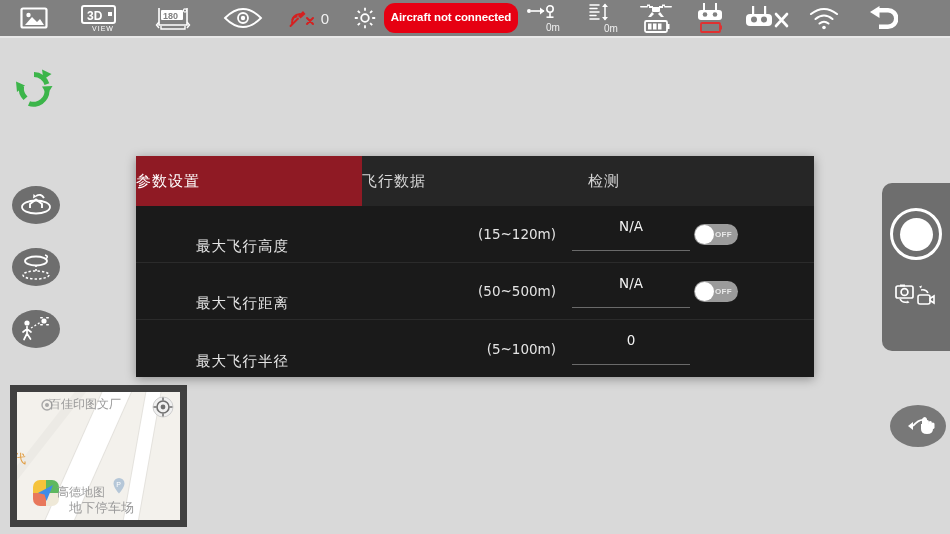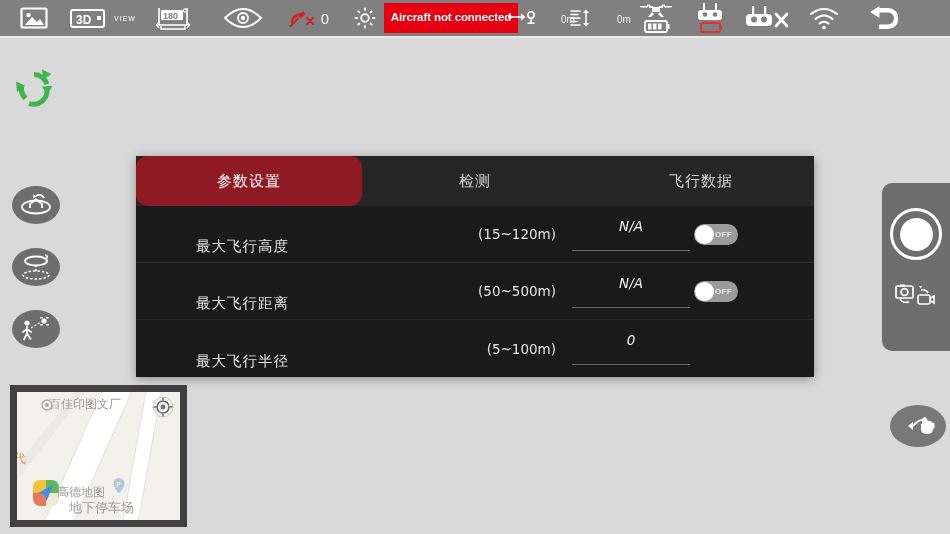--- a/index.html
+++ b/index.html
@@ -26,20 +26,21 @@
     border-bottom: 2px solid #e8e8e8;
     display: flex;
     align-items: center;
     box-sizing: border-box;
   }
   .tb-item {
     height: 38px;
     display: flex;
     align-items: center;
     justify-content: center;
+    flex-direction: column;
     color: #ffffff;
     position: relative;
   }
   .tb-icon svg { display: block; }
 
   .tb-gallery   { width: 68px; }
   .tb-3d        { width: 70px; }
   .tb-180       { width: 70px; }
   .tb-eye       { width: 70px; }
   .tb-gps       { width: 62px; flex-direction: row; gap: 6px; }
@@ -60,20 +61,21 @@
   }
   .status-badge {
     background: #e60012;
     color: #ffffff;
     font-size: 11.5px;
     font-weight: bold;
     padding: 9px 7px;
     white-space: nowrap;
     letter-spacing: -0.1px;
     line-height: 1;
+    border-radius: 11px;
   }
   .tele-val {
     font-size: 10px;
     color: #f0f0f0;
     line-height: 1;
     margin-top: 3px;
     padding-left: 24px;
   }
   .tb-3d .sub3d {
     font-size: 7px;
@@ -235,26 +237,24 @@
   }
   #dialog-tabs {
     display: flex;
     height: 50px;
     background: #262626;
   }
   .tab {
     flex: 1;
     display: flex;
     align-items: center;
-    justify-content: center;
     font-size: 15px;
     color: #d6d6d6;
     letter-spacing: 1px;
     font-family: "DejaVu Sans", sans-serif;
-    border-radius: 12px;
   }
   .tab.active {
     background: #8f1a24;
     color: #ffffff;
   }
   .setting-row {
     display: flex;
     align-items: center;
     height: 57px;
     border-bottom: 1px solid #2b2b2b;
@@ -280,21 +280,20 @@
   }
   .row-input {
     width: 118px;
     margin-left: 16px;
     border-bottom: 1px solid #6a6a6a;
     text-align: center;
     font-size: 13.5px;
     color: #f2f2f2;
     padding-bottom: 16px;
     font-family: "DejaVu Sans", sans-serif;
-    font-style: italic;
   }
   .row-toggle-cell {
     width: 110px;
     display: flex;
     align-items: center;
     margin-left: 4px;
   }
   .toggle {
     width: 44px;
     height: 21px;
@@ -641,24 +640,24 @@
   <span class="map-label" id="map-label-park">地下停车场</span>
 </div>
 
 <div id="settings-dialog">
 
   <div id="dialog-tabs">
     <div class="tab active">
       <span>参数设置</span>
     </div>
     <div class="tab">
-      <span>检测</span>
+      <span>飞行数据</span>
     </div>
     <div class="tab">
-      <span>飞行数据</span>
+      <span>检测</span>
     </div>
   </div>
 
   <div class="setting-row">
     <div class="row-label">最大飞行高度</div>
     <div class="row-range">(15~120m)</div>
     <div class="row-input">N/A</div>
     <div class="row-toggle-cell">
       <div class="toggle">
         <span class="knob"></span>

